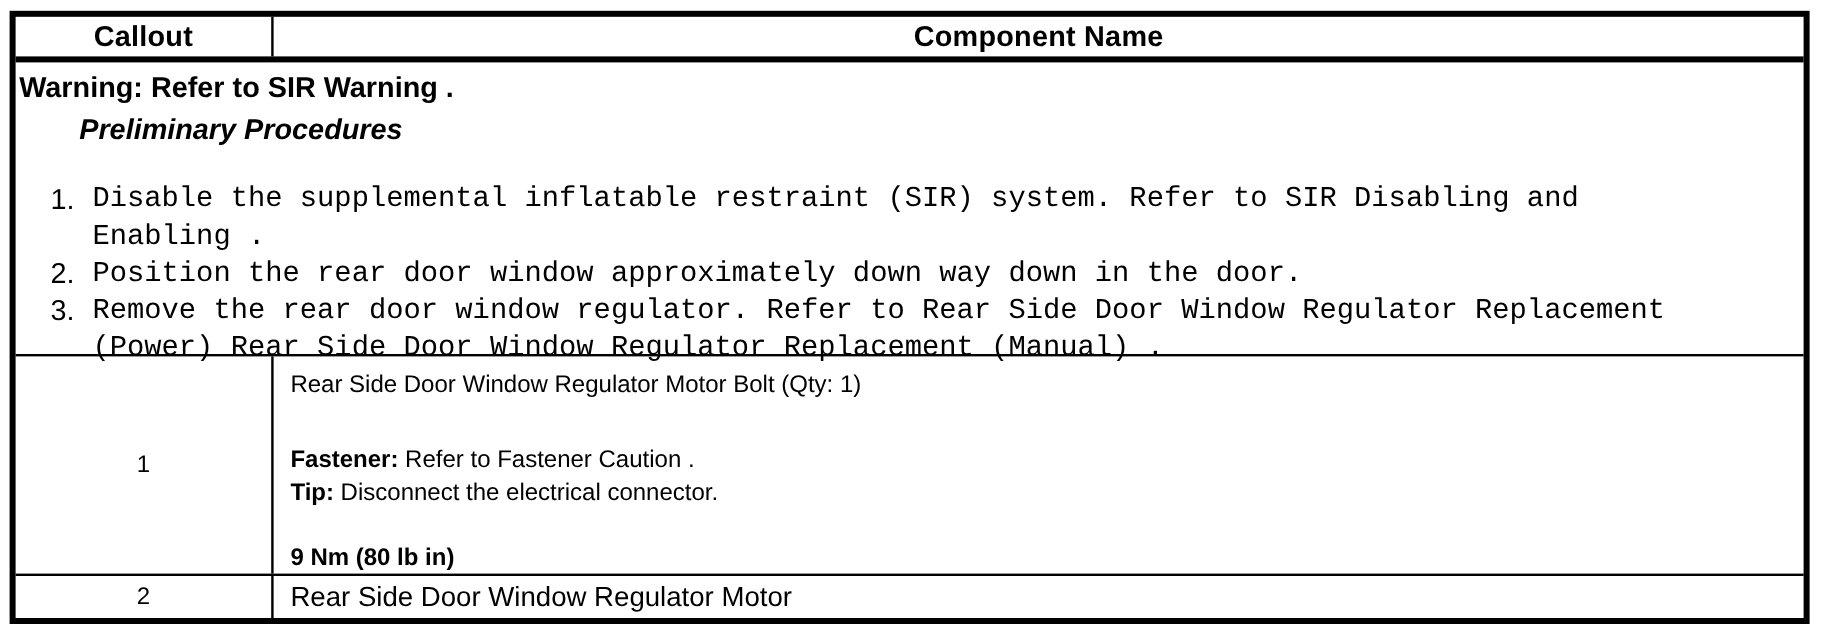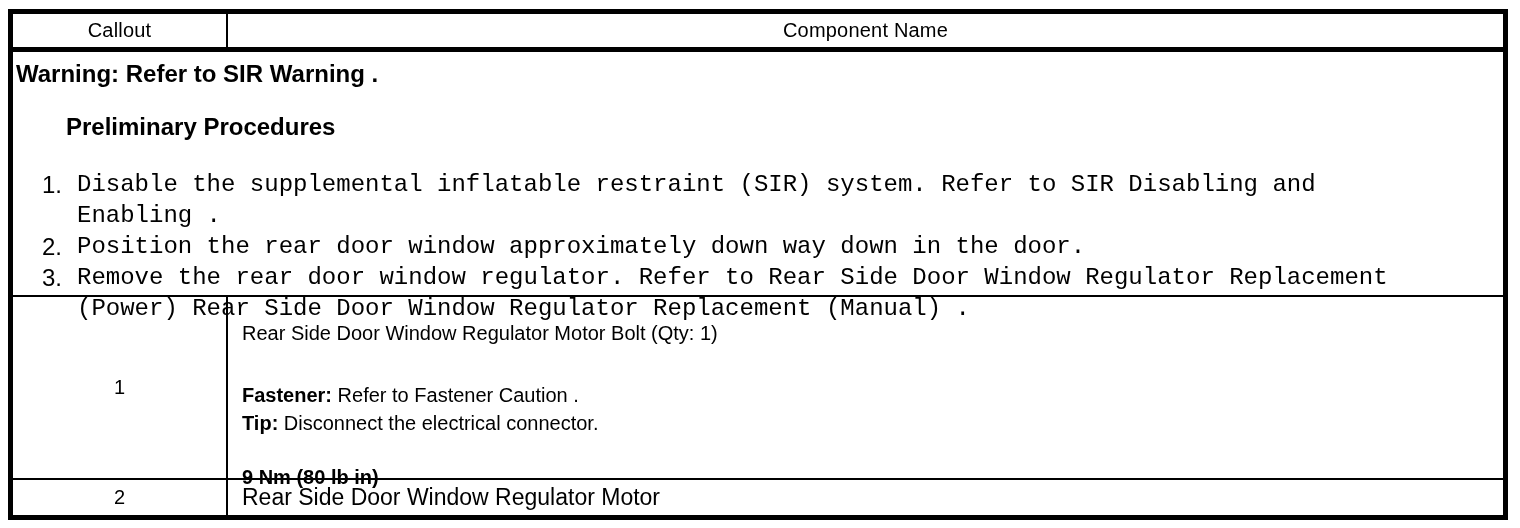--- a/index.html
+++ b/index.html
@@ -34,53 +34,53 @@
     border-right: 2px solid #000000;
   }
   .name-col { flex: 1; min-width: 0; }
 
   
   .row-header { height: 38px; border-bottom: 5px solid #000000; }
   .header-cell {
     display: flex;
     align-items: center;
     justify-content: center;
-    font-size: 20px;
-    font-weight: normal;
+    font-size: 24px;
+    font-weight: bold;
     letter-spacing: 0.2px;
   }
 
   
   .row-preamble {
     display: block;
     height: 245px;
     border-bottom: 2px solid #000000;
     padding: 10px 10px 0 3px;
     font-size: 24px;
     line-height: 24px;
   }
   .warning-note { font-weight: bold; }
-  .prelim-heading { font-weight: bold; margin: 29px 0 0 50px; }
+  .prelim-heading { font-weight: bold; margin: 11px 0 0 50px; font-style: italic; }
   .steps { margin-top: 30px; }
   .step { display: flex; line-height: 31px; }
   .step-num { width: 46px; text-align: right; flex-shrink: 0; }
   .step-text { padding-left: 15px; padding-right: 70px; font-family: Liberation Mono, monospace; }
 
   
   .row-body1 { height: 183px; border-bottom: 2px solid #000000; }
   .row-body2 { flex: 1; }
   .callout-cell {
     display: flex;
     align-items: center;
     justify-content: center;
     font-size: 20px;
   }
   .component-cell {
     display: block;
-    padding: 24px 14px;
+    padding: 12px 14px;
     font-size: 20px;
   }
   .comp-name { line-height: 24px; }
   .caution-line { margin-top: 36px; line-height: 28px; }
   .tip-line { line-height: 28px; }
   .inline-label { font-weight: bold; }
   .torque { margin-top: 28px; line-height: 24px; font-weight: bold; }
   .component-cell-simple {
     display: flex;
     align-items: center;

